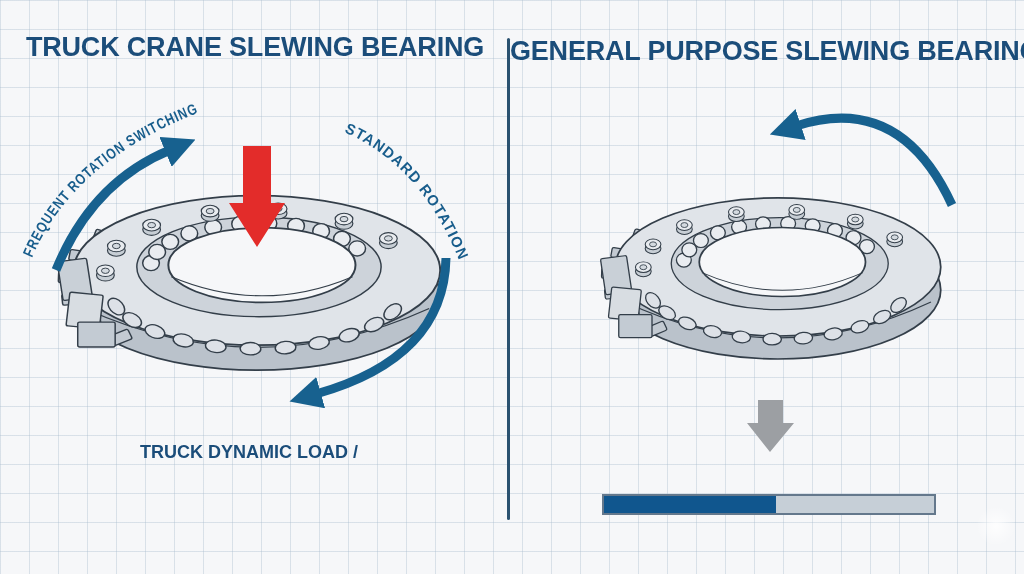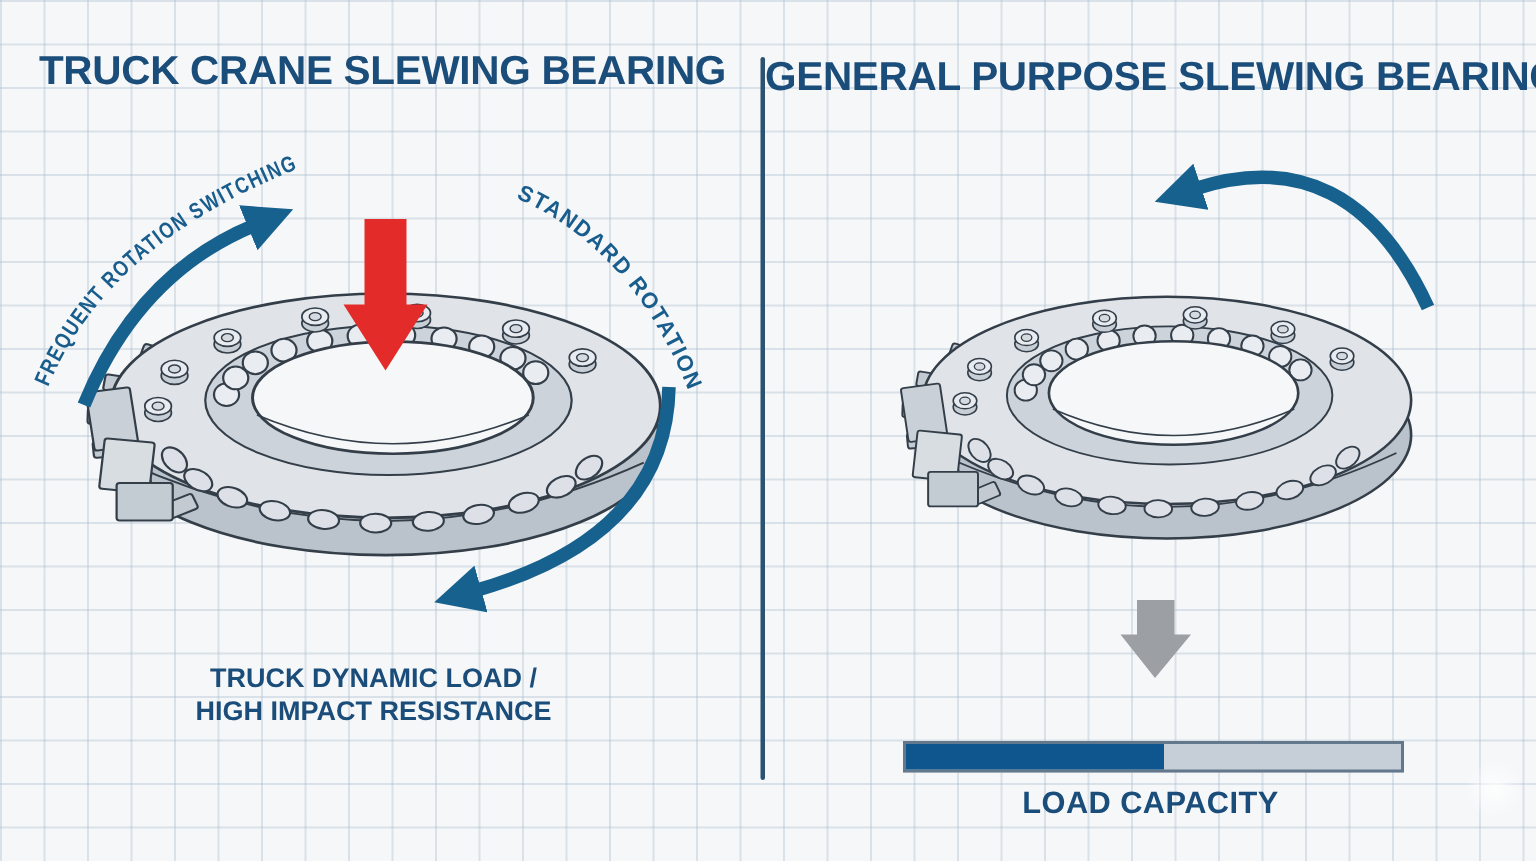--- a/index.html
+++ b/index.html
@@ -140,21 +140,20 @@
       <path d="M 446 258 Q 444 358 316 394" fill="none" stroke="#17618f" stroke-width="9" marker-end="url(#ahL)"></path>
       <text class="curved-label" textLength="178" lengthAdjust="spacingAndGlyphs">
         <textPath href="#tp-std">STANDARD ROTATION</textPath>
       </text>
 
       <polygon points="243,146 271,146 271,203 285,203 257,247 229,203 243,203" fill="#e32c2a"></polygon>
     </svg>
 
     <div class="caption">
       <div>TRUCK DYNAMIC LOAD /</div>
-      <div>HIGH IMPACT RESISTANCE</div>
     </div>
   </div>
 
   <div class="panel panel-right">
     <div class="title">GENERAL PURPOSE SLEWING BEARING</div>
 
     <svg class="overlay-svg" width="514" height="574" viewBox="0 0 514 574" xmlns="http://www.w3.org/2000/svg">
       <defs>
         <marker id="ahR" viewBox="0 0 10 10" refX="1.5" refY="5" markerWidth="3.6" markerHeight="3.6" orient="auto" markerUnits="strokeWidth">
           <path d="M0,0 L10,5 L0,10 z" fill="#17618f"></path>
@@ -225,17 +224,16 @@
       <path d="M 442 205 Q 390 92 286 126" fill="none" stroke="#17618f" stroke-width="9" marker-end="url(#ahR)"></path>
 
       <polygon points="248,400 273,400 273,423 284,423 260,452 237,423 248,423" fill="#9c9fa3"></polygon>
     </svg>
 
 
     <div class="capacity-bar">
       <div class="capacity-fill" style="width: 52%;"></div>
     </div>
 
-    <div class="capacity-label">LOAD CAPACITY</div>
   </div>
 
   <div class="watermark"></div>
 </div>
 
 </body></html>

